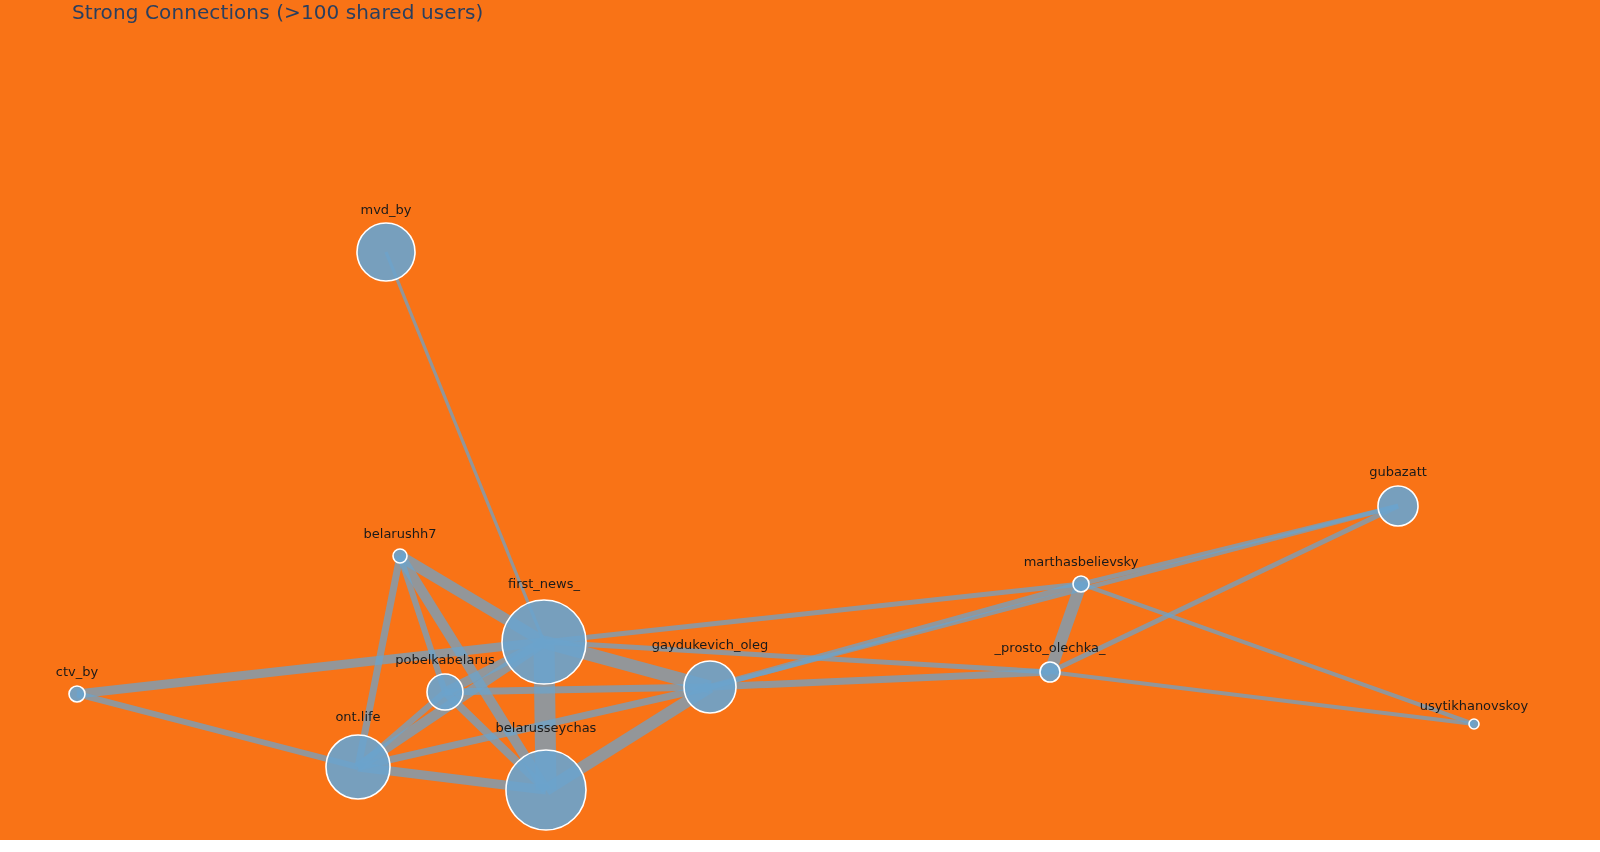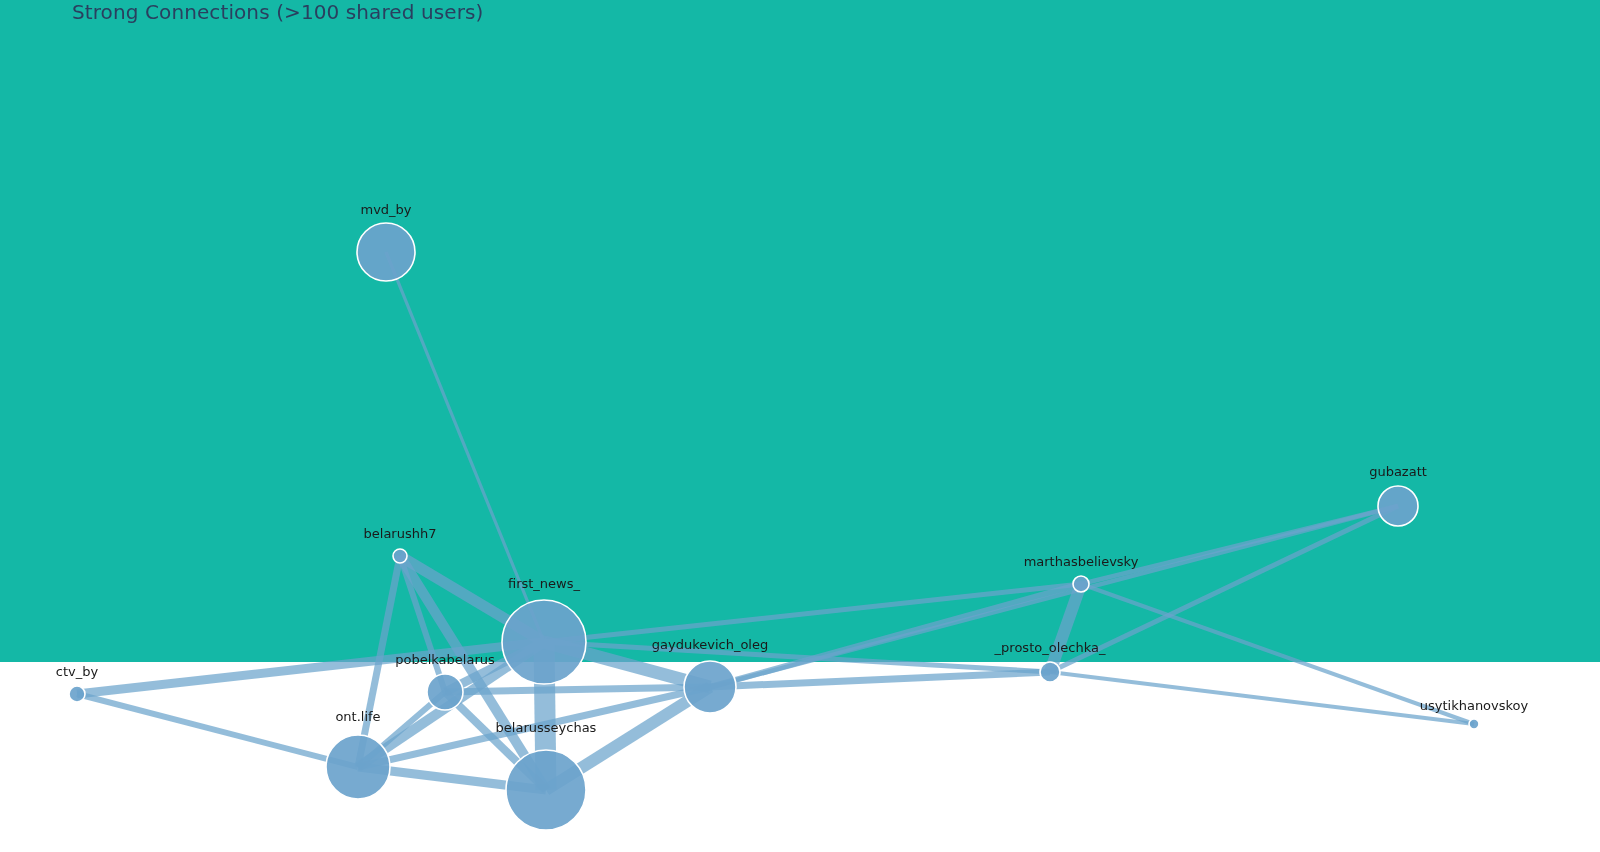--- a/index.html
+++ b/index.html
@@ -10,22 +10,22 @@
   }
   body {
     font-family: "DejaVu Sans", sans-serif;
     width: 1600px;
     height: 852px;
     overflow: hidden;
   }
   #graph-root {
     position: relative;
     width: 1600px;
-    height: 662px;
-    background: #14b8a6;
+    height: 840px;
+    background: #f97316;
   }
   #graph-title {
     position: absolute;
     left: 72px;
     top: 0px;
     font-size: 20px;
     font-family: "DejaVu Sans", sans-serif;
     color: #2a3f5f;
     letter-spacing: 0.1px;
     white-space: nowrap;

